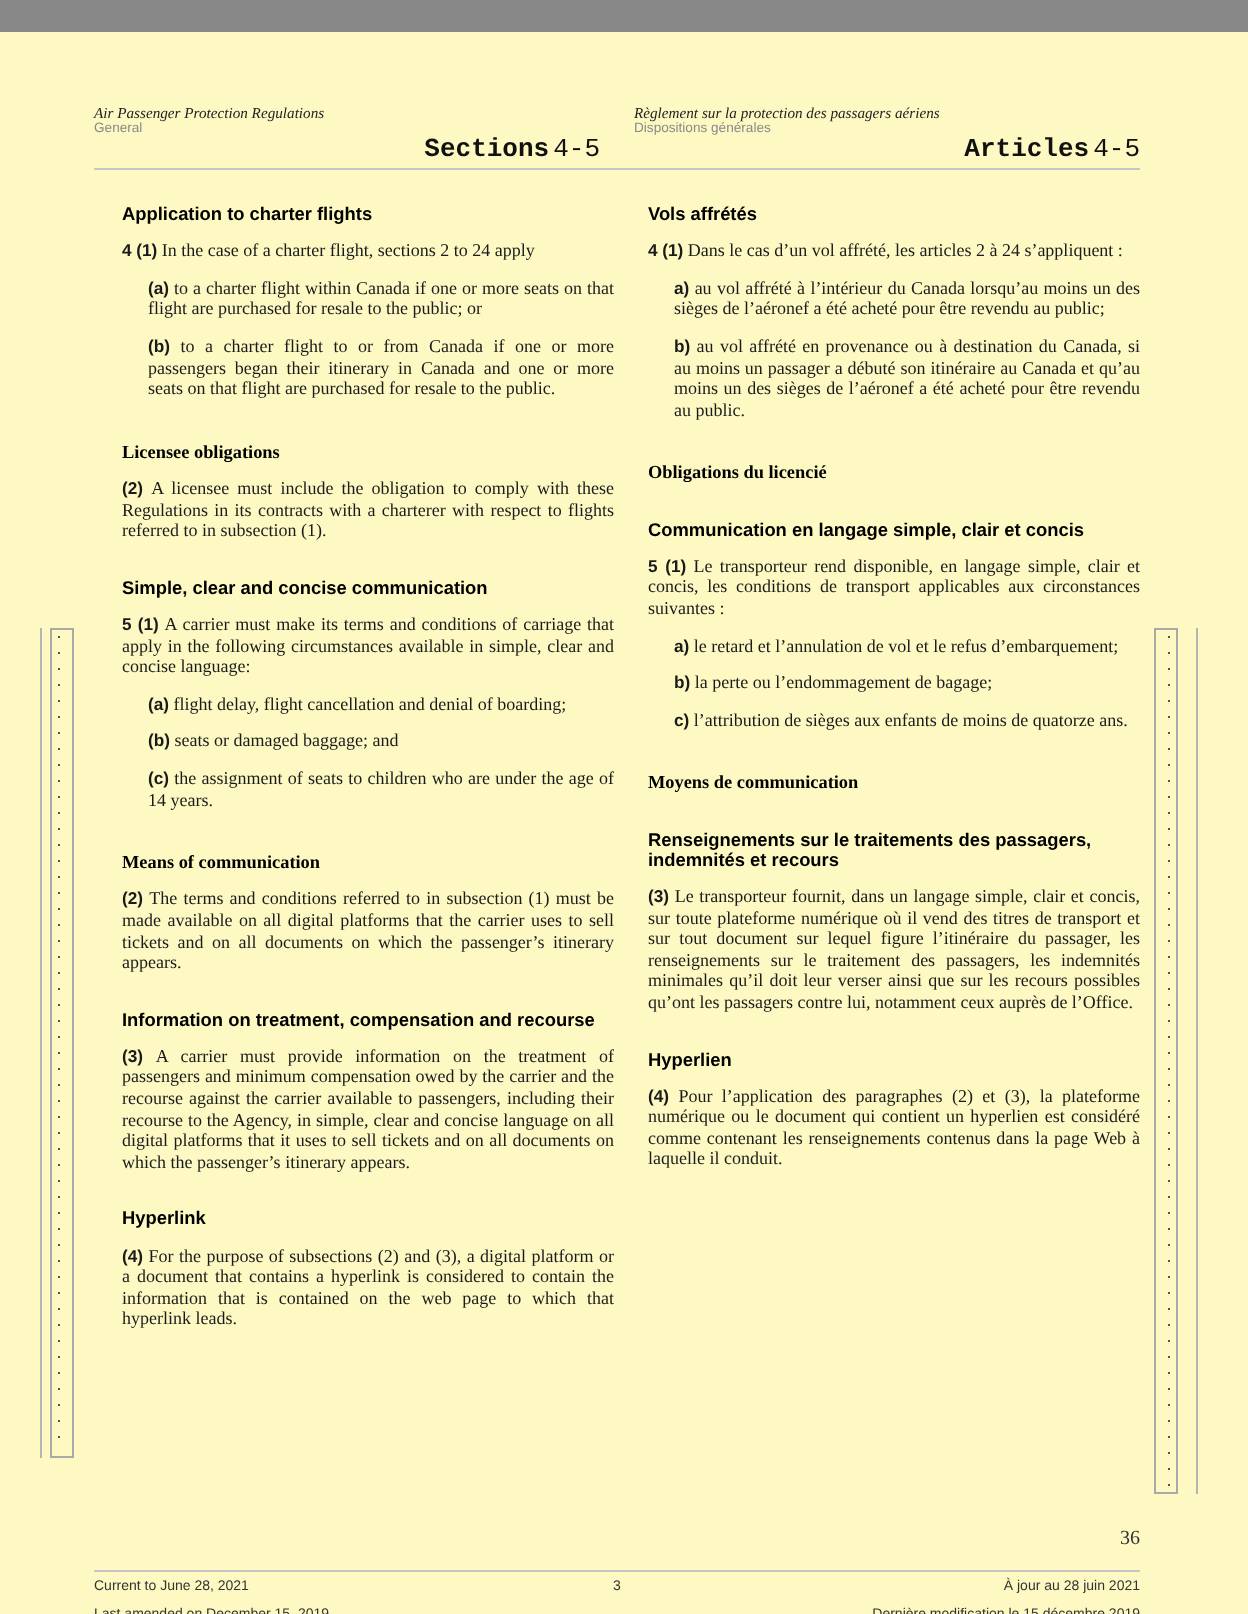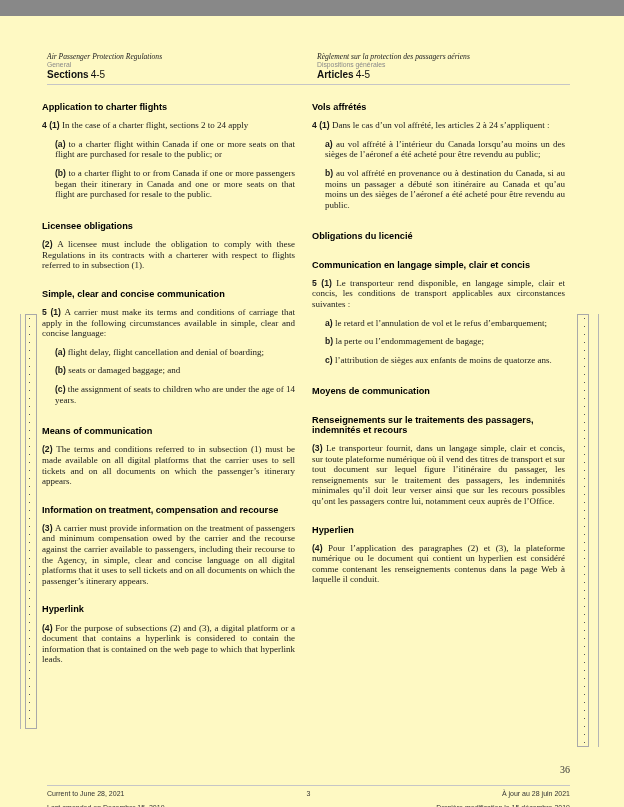--- a/index.html
+++ b/index.html
@@ -10,36 +10,36 @@
     background:#fef9c3;
     font-family:"Liberation Serif", serif;
     color:#1a1a1a;
     overflow:hidden;
   }
   
   .doc-header{position:absolute;top:36px;left:47px;right:54px;display:flex;gap:17px;}
   .hcol{width:253px;}
   .doc-title{font-style:italic;font-size:7.6px;line-height:9px;color:#222;}
   .doc-subtitle{font-family:"Liberation Sans",sans-serif;font-size:6.8px;line-height:8.5px;color:#8a8a8a;}
-  .doc-sections{font-family:Liberation Sans, sans-serif;font-size:10px;line-height:9px;color:#111;}
+  .doc-sections{font-family:Liberation Mono, monospace;font-size:13px;line-height:9px;color:#111;text-align:right;}
   .doc-sections .lbl{font-weight:bold;}
   .doc-sections .val{margin-left:2px;font-weight:normal;}
   .header-rule{position:absolute;top:68px;left:47px;right:54px;border-top:1px solid #c6c6c6;}
   
-  .doc-body{position:absolute;top:86px;left:42px;right:54px;display:flex;gap:17px;}
+  .doc-body{position:absolute;top:86px;left:61px;right:54px;display:flex;gap:17px;}
   .col{width:253px;font-size:9px;line-height:10.6px;text-align:justify;hyphens:auto;-webkit-hyphens:auto;}
   .block{margin-top:8px;}
   .block:first-child{margin-top:0;}
   .heading{
     margin-top:18px;
     font-family:"Liberation Sans",sans-serif;
     font-weight:bold;font-size:9.2px;line-height:10.2px;
     color:#000;text-align:left;hyphens:none;
   }
-  .gap-lg{margin-top:21px;}
+  .gap-lg{margin-top:21px;font-family:Liberation Serif, serif;}
   .subpara{margin-left:13px;}
   .lead{font-family:"Liberation Sans",sans-serif;font-weight:bold;font-size:8.6px;}
   
   .vline{position:absolute;width:1px;background:#b5b5b5;}
   .vbox{position:absolute;width:12px;border:1px solid #a9a9a9;background:transparent;box-sizing:border-box;}
   .vbox .dots{position:absolute;top:3px;bottom:3px;width:1px;
     background:repeating-linear-gradient(to bottom,#555 0 1.2px,transparent 1.2px 8px);}
   .vbox .dots.at-left{left:3px;}
   .vbox .dots.at-right{right:3px;}
   

